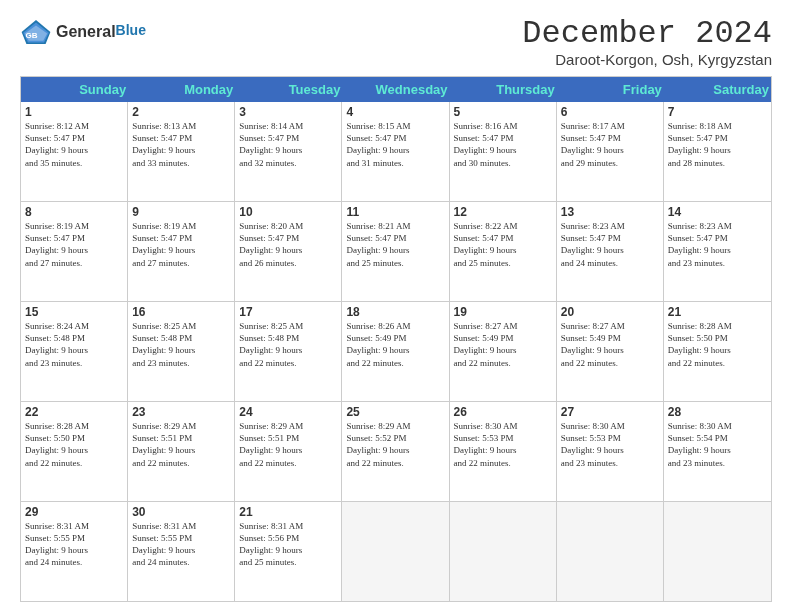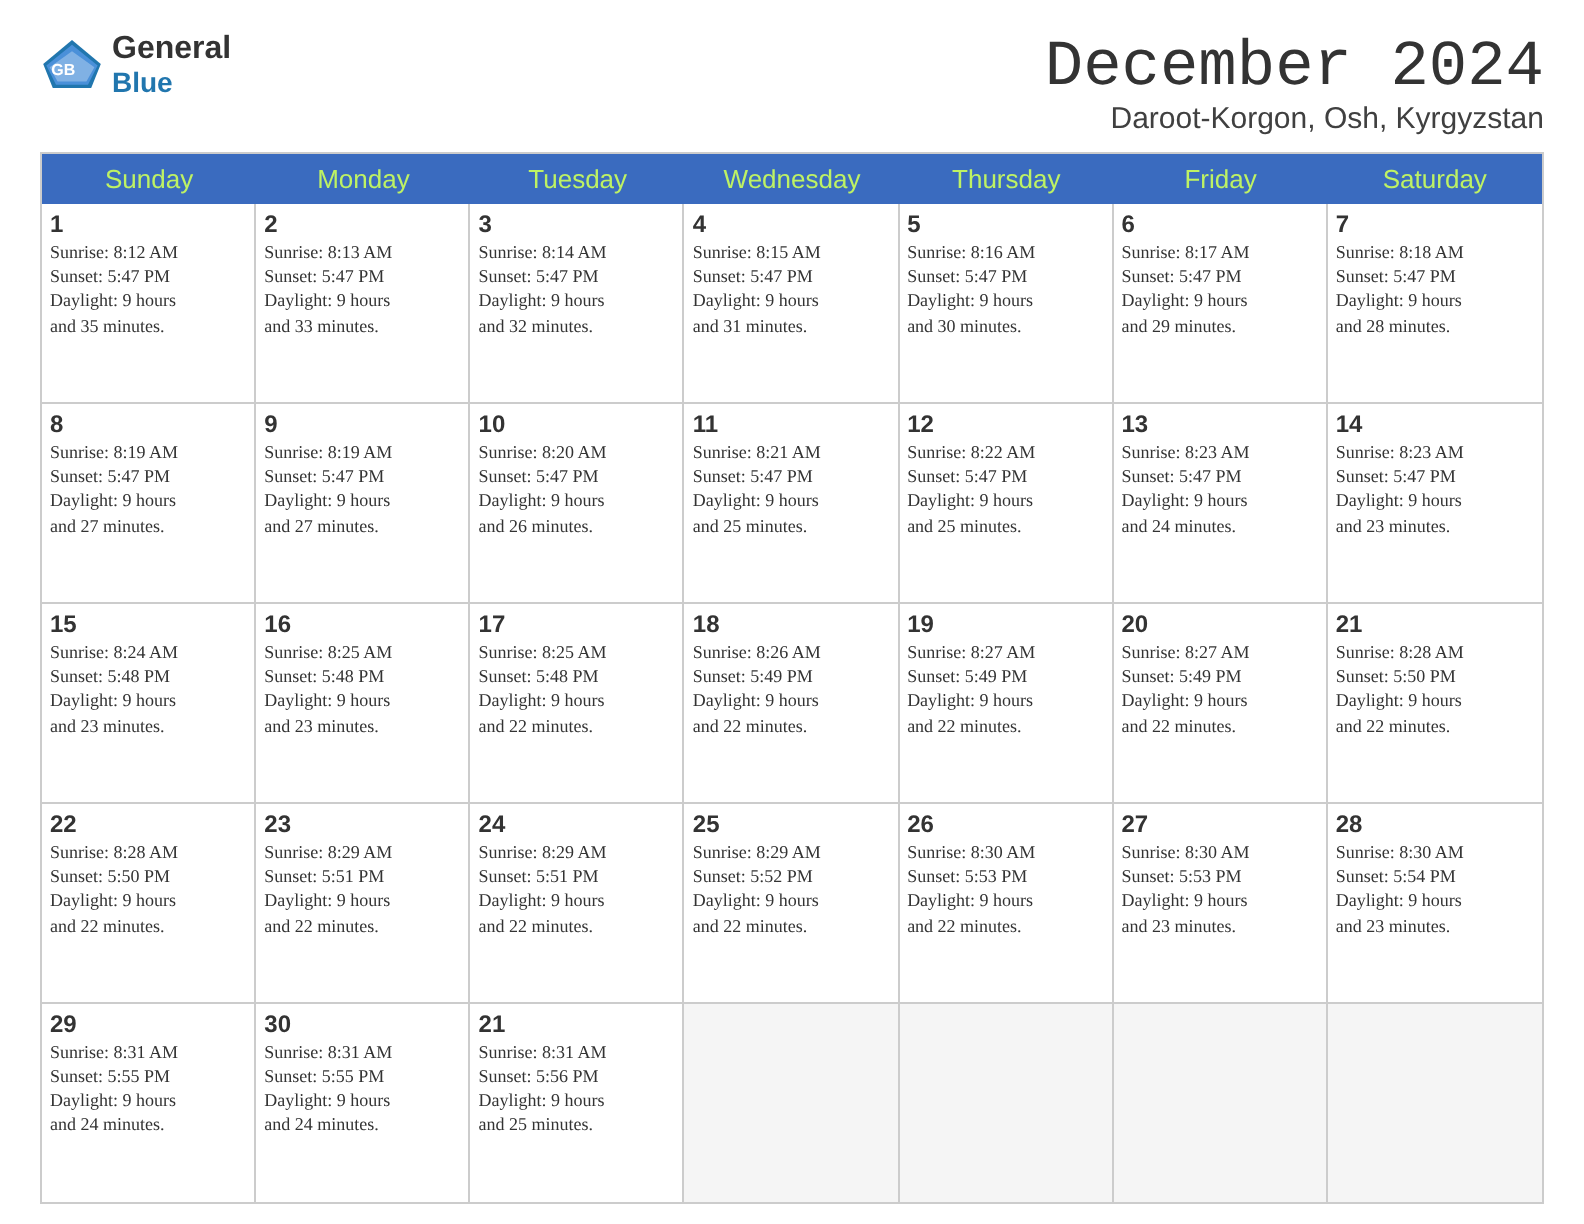--- a/index.html
+++ b/index.html
@@ -23,21 +23,21 @@
       justify-content: space-between;
       margin-bottom: 8px;
     }
     .logo {
       display: flex;
       align-items: center;
       gap: 4px;
     }
     .logo-text {
       display: flex;
-      flex-direction: column;
+      flex-direction: row;
       line-height: 1.1;
     }
     .logo-general {
       font-size: 16px;
       font-weight: bold;
       color: #333;
     }
     .logo-blue {
       font-size: 14px;
       font-weight: bold;
@@ -66,24 +66,24 @@
       display: flex;
       flex-direction: column;
       border: 1px solid #ccc;
     }
     .cal-header-row {
       display: grid;
       grid-template-columns: repeat(7, 1fr);
       background: #3a6bbf;
     }
     .cal-header-cell {
-      color: #bef264;
-      text-align: center;
+      color: #5eead4;
+      text-align: right;
       font-size: 13px;
-      font-weight: normal;
+      font-weight: bold;
       padding: 5px 2px;
     }
     .cal-body {
       flex: 1;
       display: flex;
       flex-direction: column;
     }
     .cal-row {
       display: grid;
       grid-template-columns: repeat(7, 1fr);

